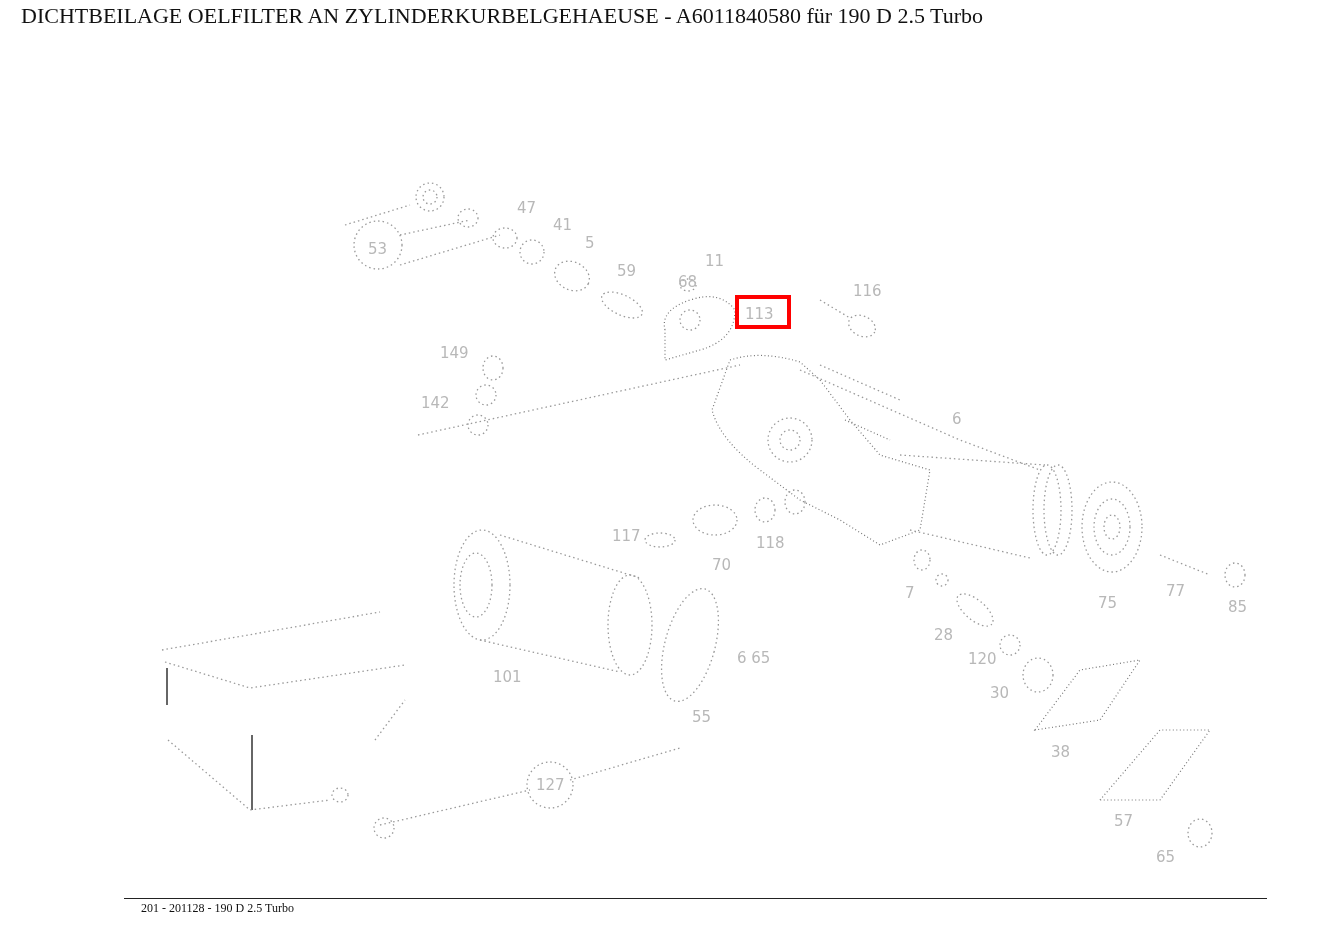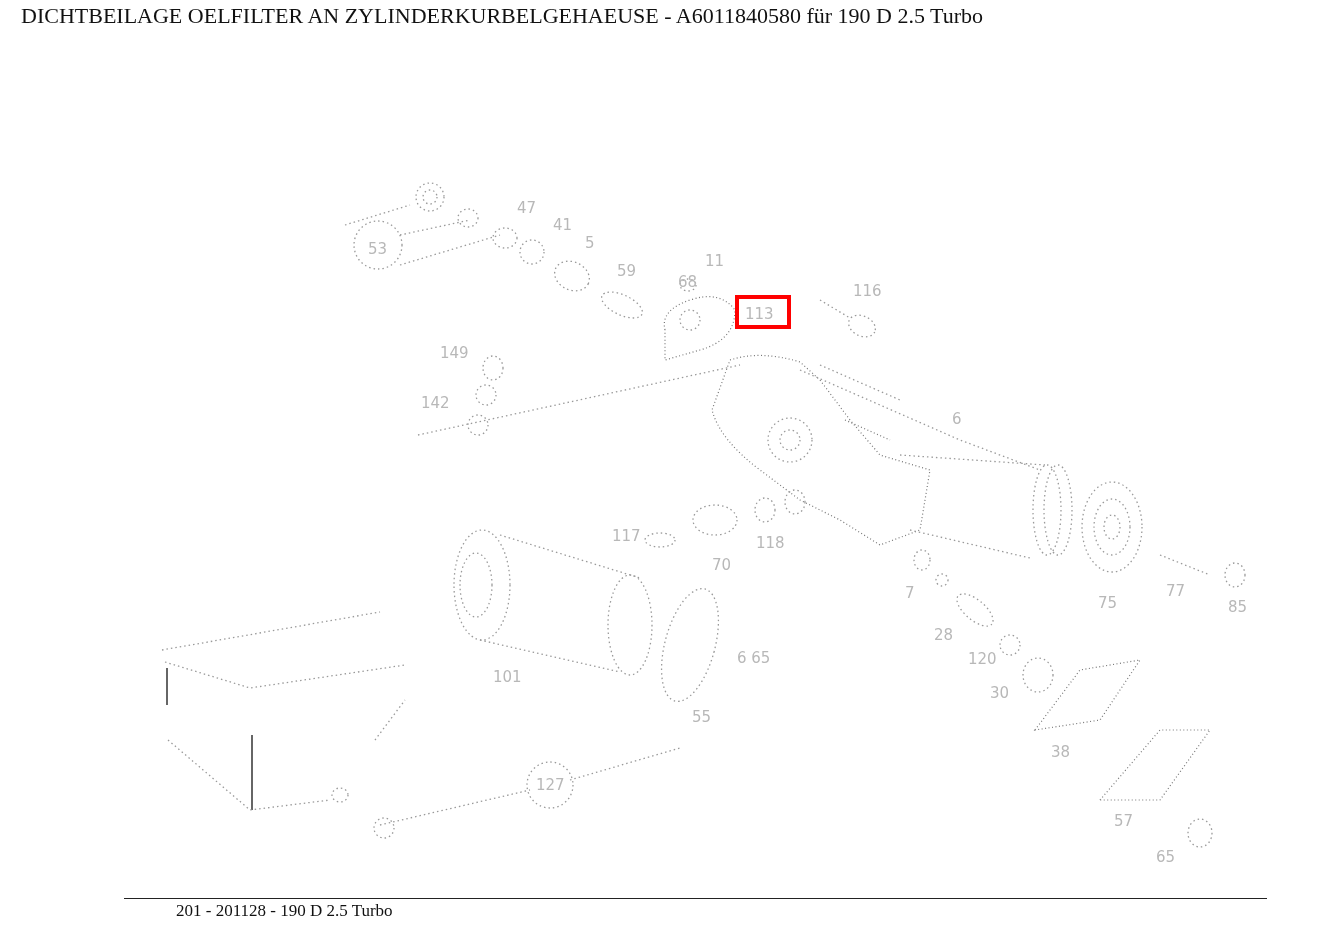--- a/index.html
+++ b/index.html
@@ -1,20 +1,20 @@
 <!DOCTYPE html>
 <html><head>
 <meta charset="utf-8">
 <style>
   html, body { margin: 0; padding: 0; background: #ffffff; }
   body { width: 1326px; height: 937px; position: relative; overflow: hidden; font-family: "DejaVu Serif", "Liberation Serif", serif; color: #111; }
   .title { position: absolute; left: 21px; top: 3px; font-size: 22px; font-family: "Liberation Serif", "DejaVu Serif", serif; letter-spacing: 0px; white-space: nowrap; color: #111; text-align: center; }
   .diagram { position: absolute; left: 0; top: 0; width: 1326px; height: 937px; }
   .footer-rule { position: absolute; left: 124px; top: 898px; width: 1143px; height: 0; border-top: 1px solid #222; }
-  .footer-text { position: absolute; left: 141px; top: 901px; font-size: 17px; font-family: "Liberation Serif", "DejaVu Serif", serif; color: #111; white-space: nowrap; margin-left: 35px; }
+  .footer-text { position: absolute; left: 141px; top: 901px; font-size: 12px; font-family: "Liberation Serif", "DejaVu Serif", serif; color: #111; white-space: nowrap; }
   .lbl { font-family: "DejaVu Sans", sans-serif; font-size: 15px; fill: #b8b8b8; }
   .ln { fill: none; stroke: #9a9a9a; stroke-width: 1.3; stroke-dasharray: 1.5 3; }
   .ln2 { fill: none; stroke: #777; stroke-width: 1.2; stroke-dasharray: 1 2.5; }
   .hl { fill: none; stroke: #ff0000; stroke-width: 4; }
 </style>
 </head>
 <body>
 
 <div class="title">DICHTBEILAGE OELFILTER AN ZYLINDERKURBELGEHAEUSE - A6011840580 für 190 D 2.5 Turbo</div>
 

